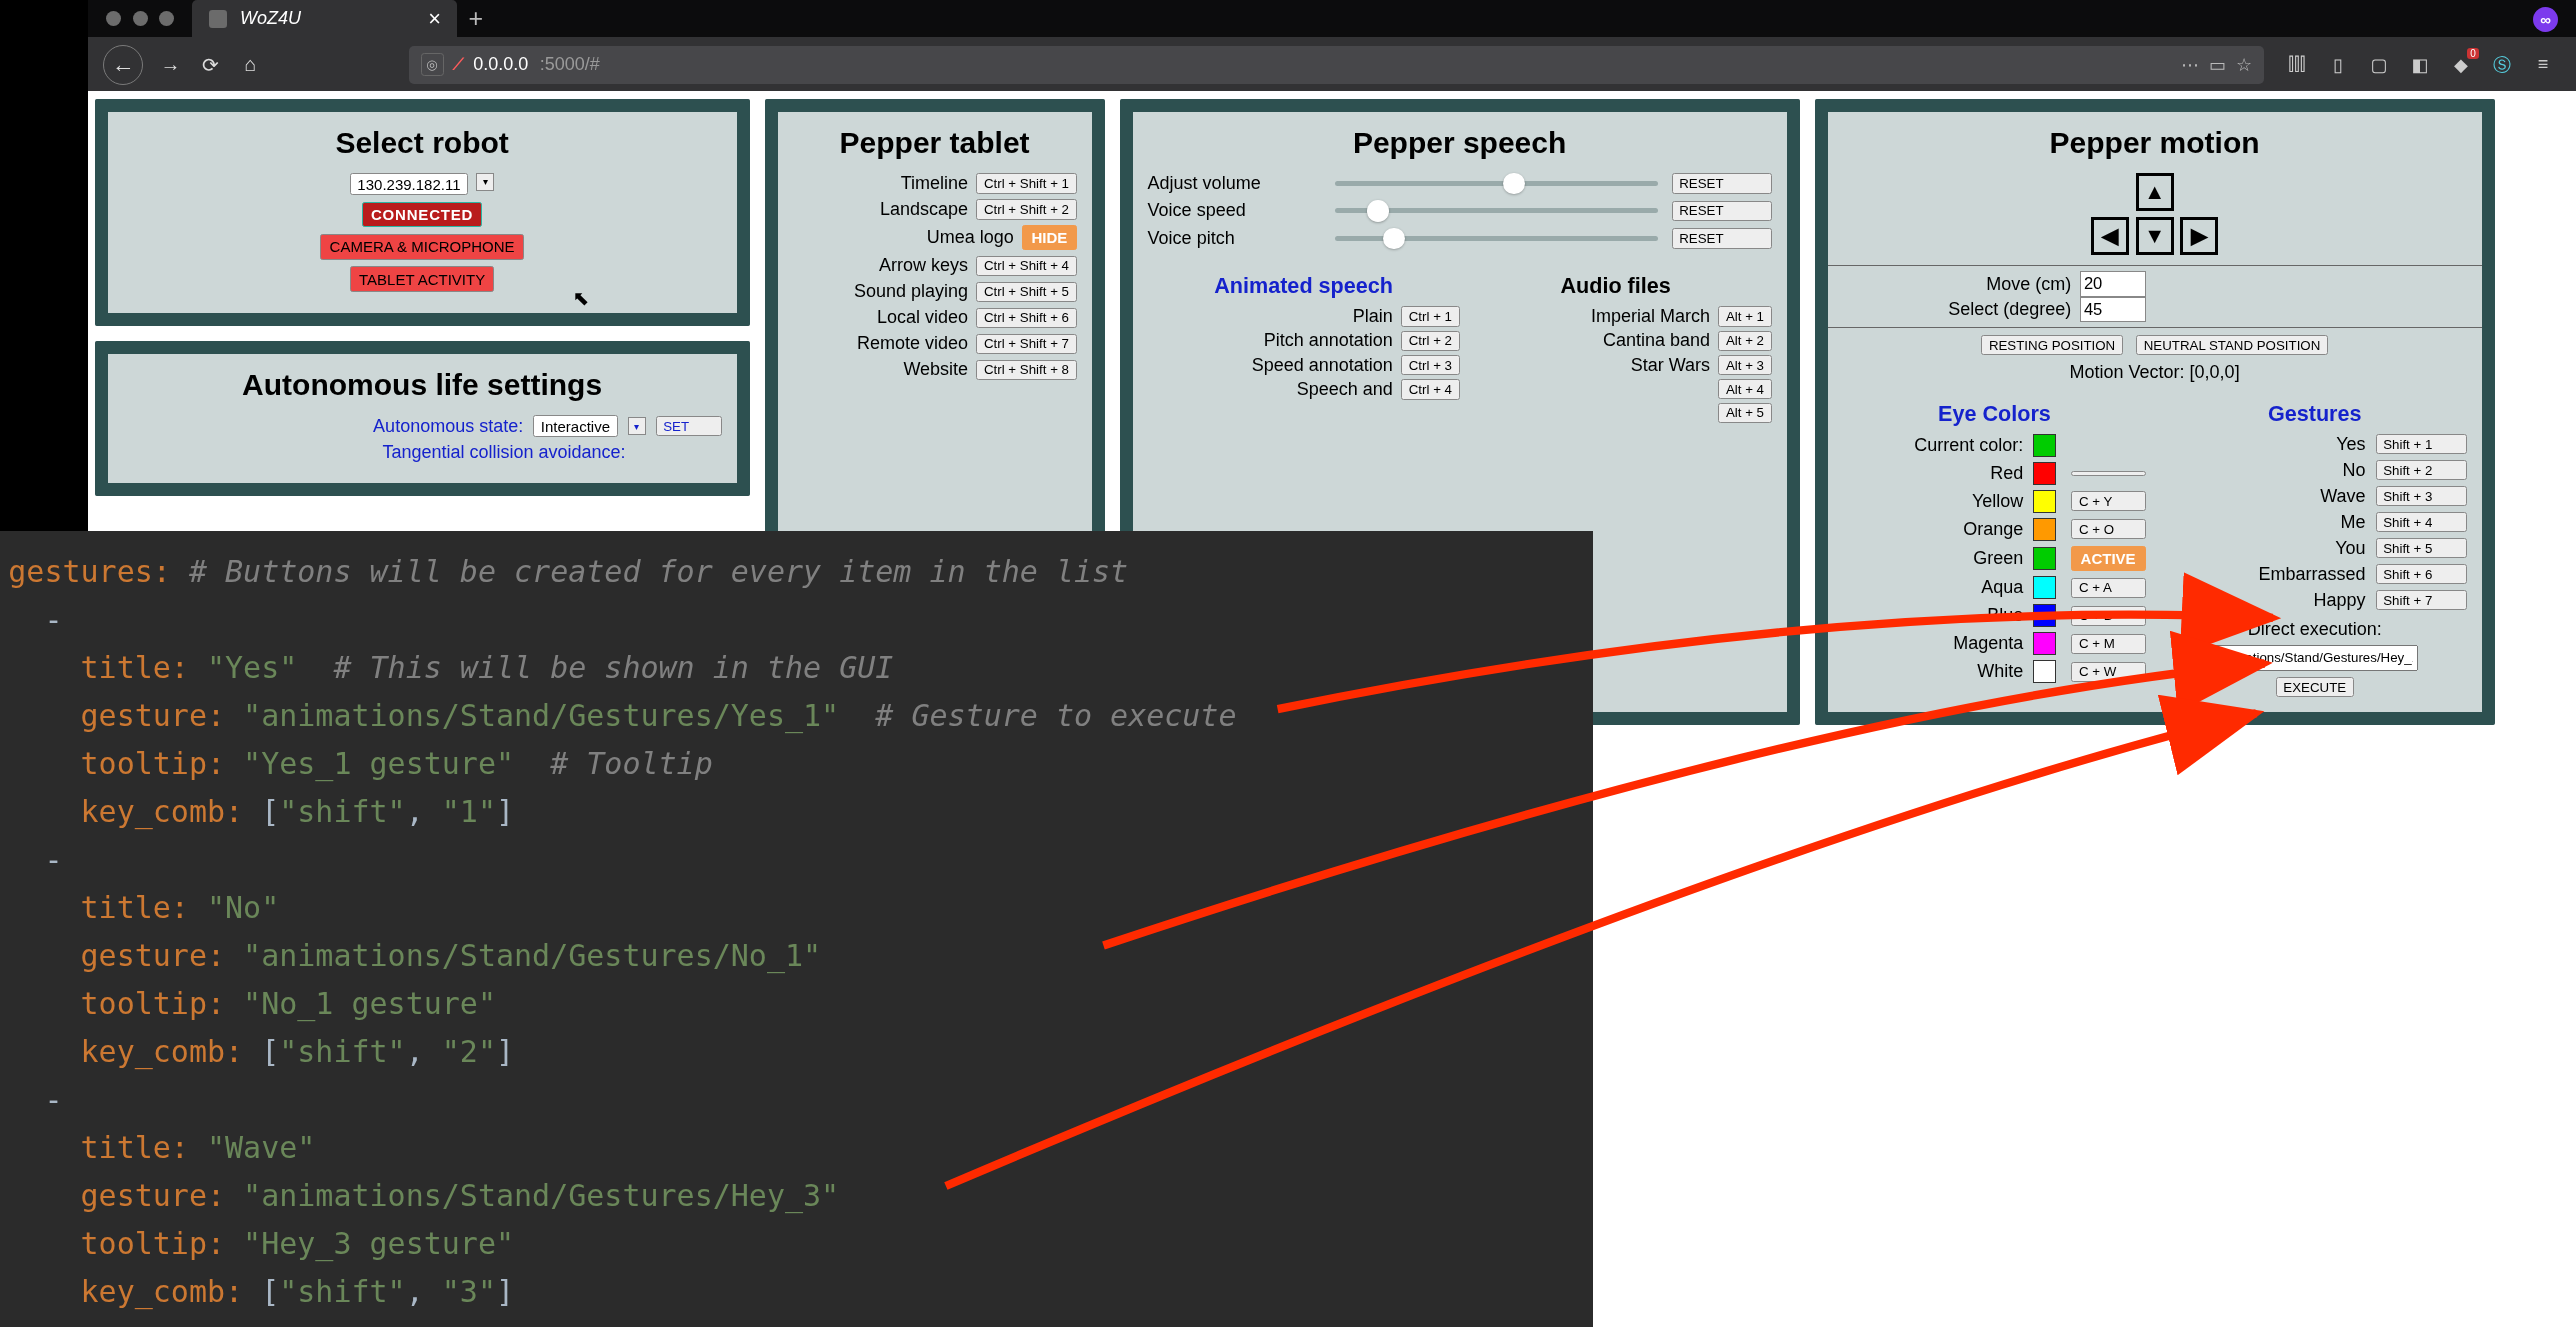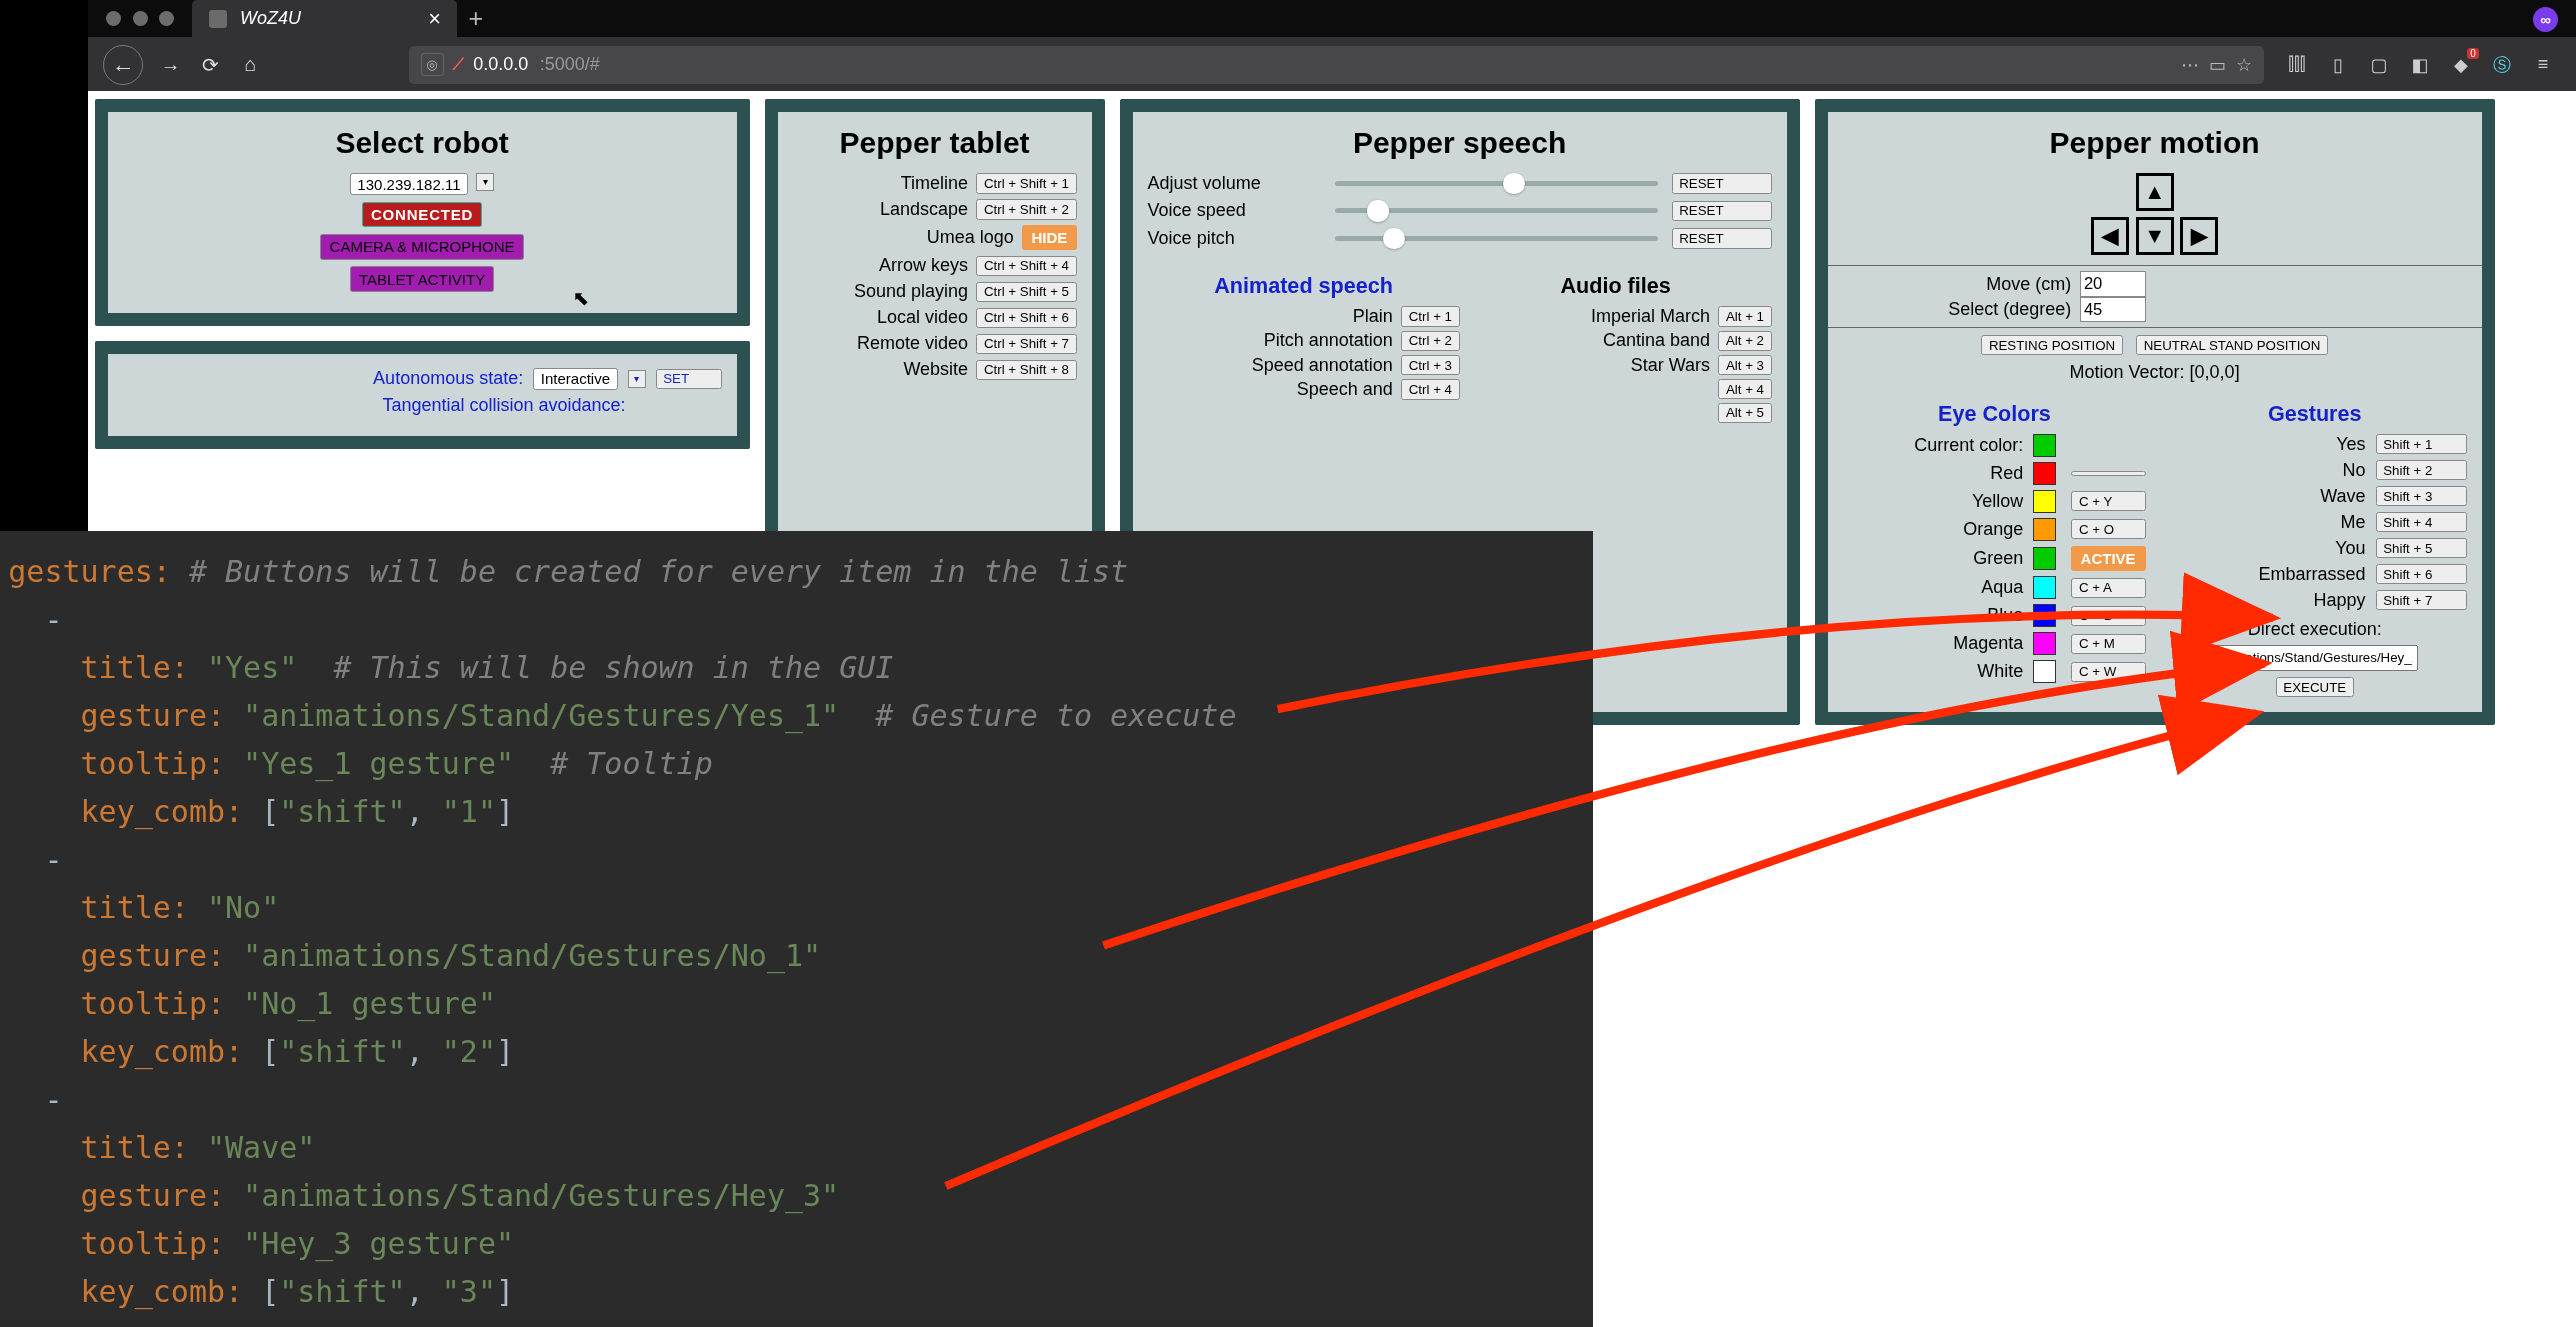--- a/index.html
+++ b/index.html
@@ -33,21 +33,21 @@
   
   .page { position: absolute; left: 0; top: 91px; right: 0; bottom: 0; background: #fff; }
   .grid { position: absolute; left: 6.6px; top: 8.3px; width: 2399px; display: grid; grid-template-columns: 655px 340px 680px 680px; gap: 15px; }
   .panel { background: #cdd7d7; border: 13.3px solid #2d5050; border-radius: 1.7px; padding: 8.3px 15px 15px; }
   .panel h2 { text-align: center; font-size: 30px; font-weight: bold; margin: 5px 0 13.3px; }
   .panel h3 { text-align: center; font-size: 21.6px; font-weight: bold; color: #1522cc; margin: 3.3px 0 6.6px; }
 
   .btnrow { display: flex; justify-content: center; gap: 8.3px; margin: 6.6px 0; }
   .field-sm { font-size: 15px; padding: 1.7px 6.6px; border: 0.8px solid #888; border-radius: 2.5px; background: #fff; }
   .stepper { width: 18px; height: 18px; border: 0.8px solid #888; background: #eee; display: inline-flex; align-items: center; justify-content: center; font-size: 10px; }
-  .pillbtn { font-size: 15px; padding: 3.3px 8.3px; border: 0.8px solid #888; border-radius: 2.5px; background: #a21caf; cursor: pointer; }
+  .pillbtn { font-size: 15px; padding: 3.3px 8.3px; border: 0.8px solid #888; border-radius: 2.5px; background: #ef4444; cursor: pointer; }
   .pillbtn.teal { background: #b91c1c; color: #fff; border-color: #2bb6a3; font-weight: bold; letter-spacing: 0.8px; }
   .pillbtn.orange { background: #f2994a; color: #fff; border-color: #f2994a; font-weight: bold; }
   .key { font-size: 13.3px; padding: 1.7px 6.6px; border: 0.8px solid #888; border-radius: 2.5px; background: #eee; font-family: Arial; white-space: nowrap; cursor: pointer; }
 
   .lbl-right { display: grid; grid-template-columns: 1fr auto; gap: 8.3px; align-items: center; font-size: 18px; margin: 5px 0; }
   .lbl-right .l { text-align: right; }
 
   
   .cursor { position: absolute; font-size: 20px; color: #000; }
 
@@ -171,20 +171,21 @@
           <div class="btnrow">
             <span class="pillbtn">CAMERA &amp; MICROPHONE</span>
           </div>
           <div class="btnrow">
             <span class="pillbtn">TABLET ACTIVITY</span>
           </div>
           <div class="cursor" style="left:465px; top:174px;">⬉</div>
         </div>
 
         <div class="panel">
+          <h2>Autonomous life settings</h2>
           <div class="auto-row">
             <span class="label">Autonomous state:</span>
             <span class="field-sm" style="color:#000;">Interactive</span>
             <span class="stepper">▾</span>
             <span class="key">SET</span>
           </div>
           <div class="auto-row">
             <span class="label">Tangential collision avoidance:</span>
             <span></span>
               <span></span>

